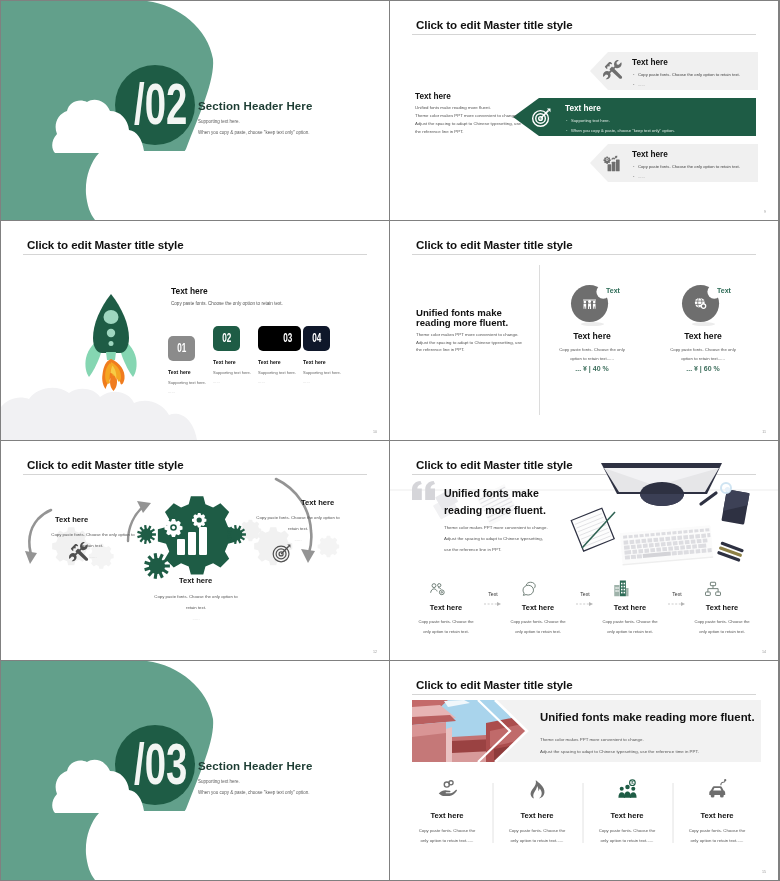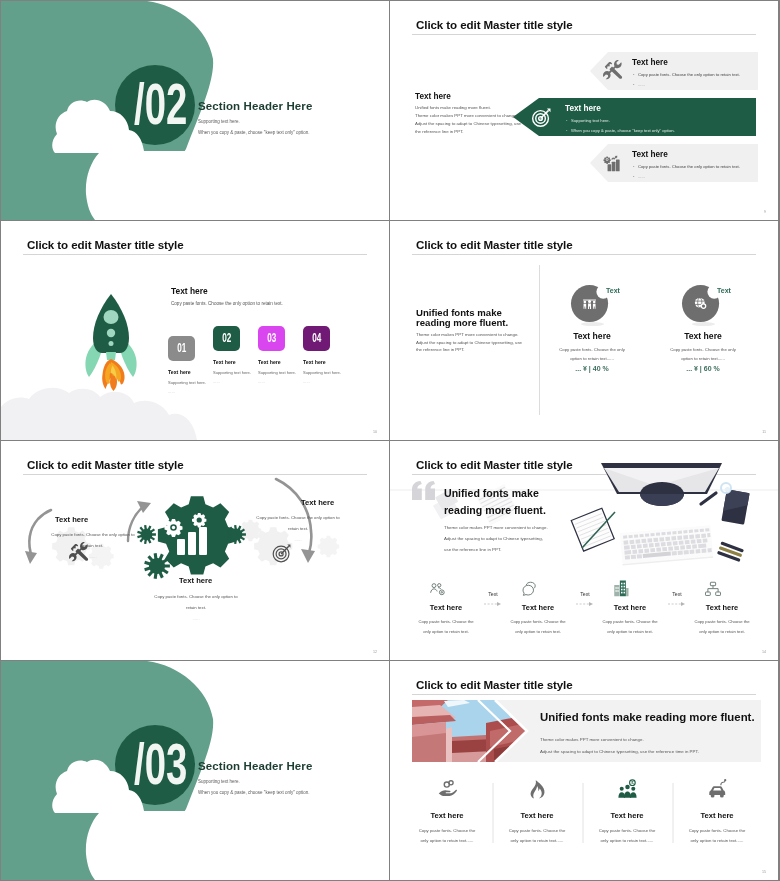--- a/index.html
+++ b/index.html
@@ -118,27 +118,27 @@
       <div style="margin-top:5px;font-size:4.1px;color:#666;white-space:nowrap;">Supporting text here.</div>
       <div style="margin-top:4px;font-size:4.1px;color:#c4c4c4;">......</div>
     </div>
     <div class="tx" style="left:212px;top:105px;">
       <div class="numbox" style="background:#1e5c45;"><span class="cond">02</span></div>
       <div style="margin-top:8px;font-size:5.2px;font-weight:bold;color:#111;white-space:nowrap;">Text here</div>
       <div style="margin-top:5px;font-size:4.1px;color:#666;white-space:nowrap;">Supporting text here.</div>
       <div style="margin-top:4px;font-size:4.1px;color:#c4c4c4;">......</div>
     </div>
     <div class="tx" style="left:257px;top:105px;">
-      <div class="numbox" style="background:#d946ef;"><span class="cond">03</span></div>
+      <div class="numbox" style="background:#000000;padding-left:16px;"><span class="cond">03</span></div>
       <div style="margin-top:8px;font-size:5.2px;font-weight:bold;color:#111;white-space:nowrap;">Text here</div>
       <div style="margin-top:5px;font-size:4.1px;color:#666;white-space:nowrap;">Supporting text here.</div>
       <div style="margin-top:4px;font-size:4.1px;color:#c4c4c4;">......</div>
     </div>
     <div class="tx" style="left:302px;top:105px;">
-      <div class="numbox" style="background:#701a75;"><span class="cond">04</span></div>
+      <div class="numbox" style="background:#0f172a;"><span class="cond">04</span></div>
       <div style="margin-top:8px;font-size:5.2px;font-weight:bold;color:#111;white-space:nowrap;">Text here</div>
       <div style="margin-top:5px;font-size:4.1px;color:#666;white-space:nowrap;">Supporting text here.</div>
       <div style="margin-top:4px;font-size:4.1px;color:#c4c4c4;">......</div>
     </div>
   </div>
   <div class="pgnum">10</div>
 </div>
 
 <div class="slide c1 r1">
   <div class="mtitle">Click to edit Master title style</div>

